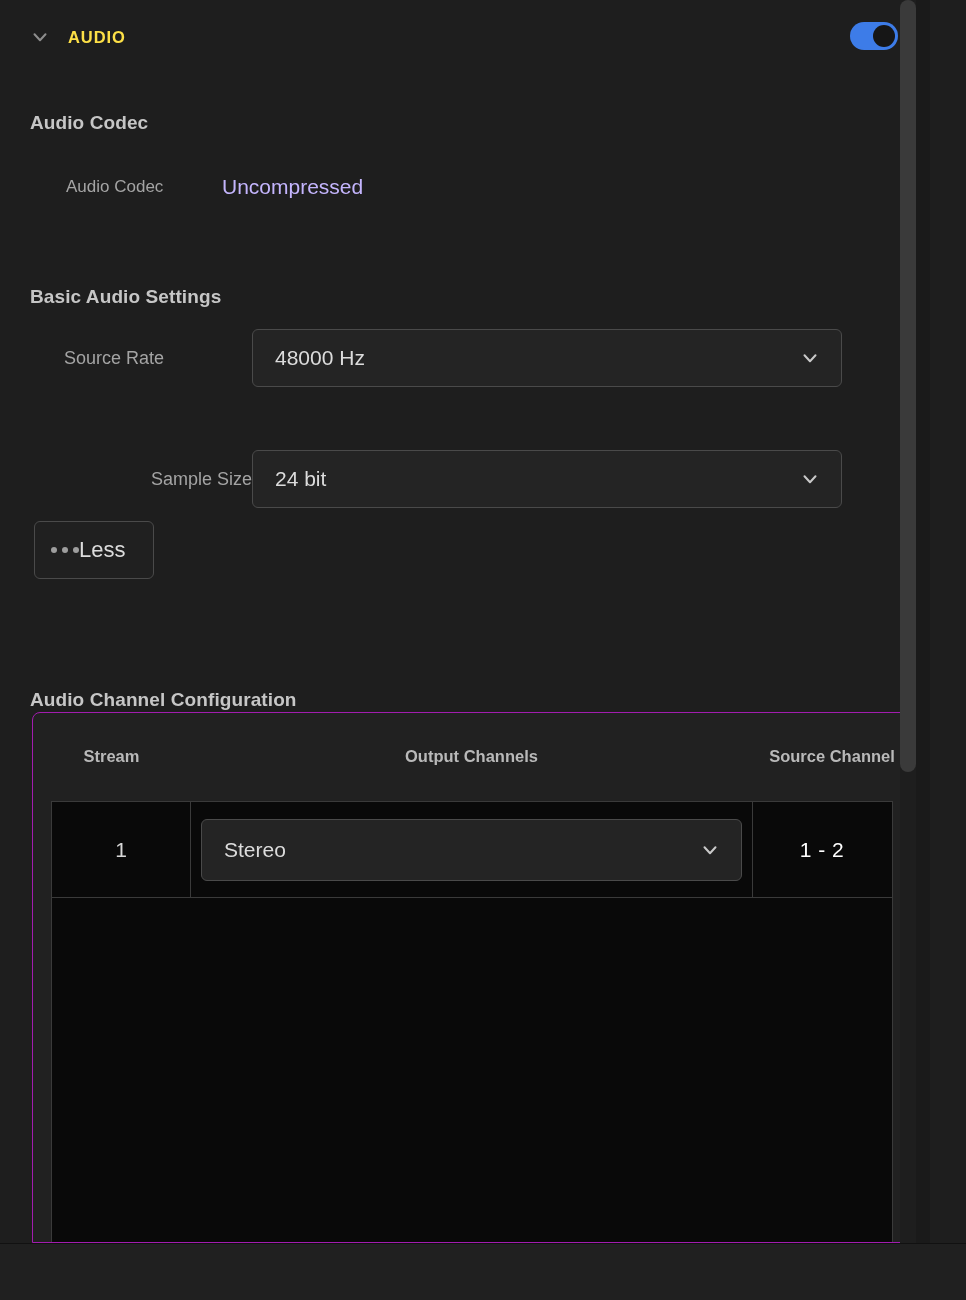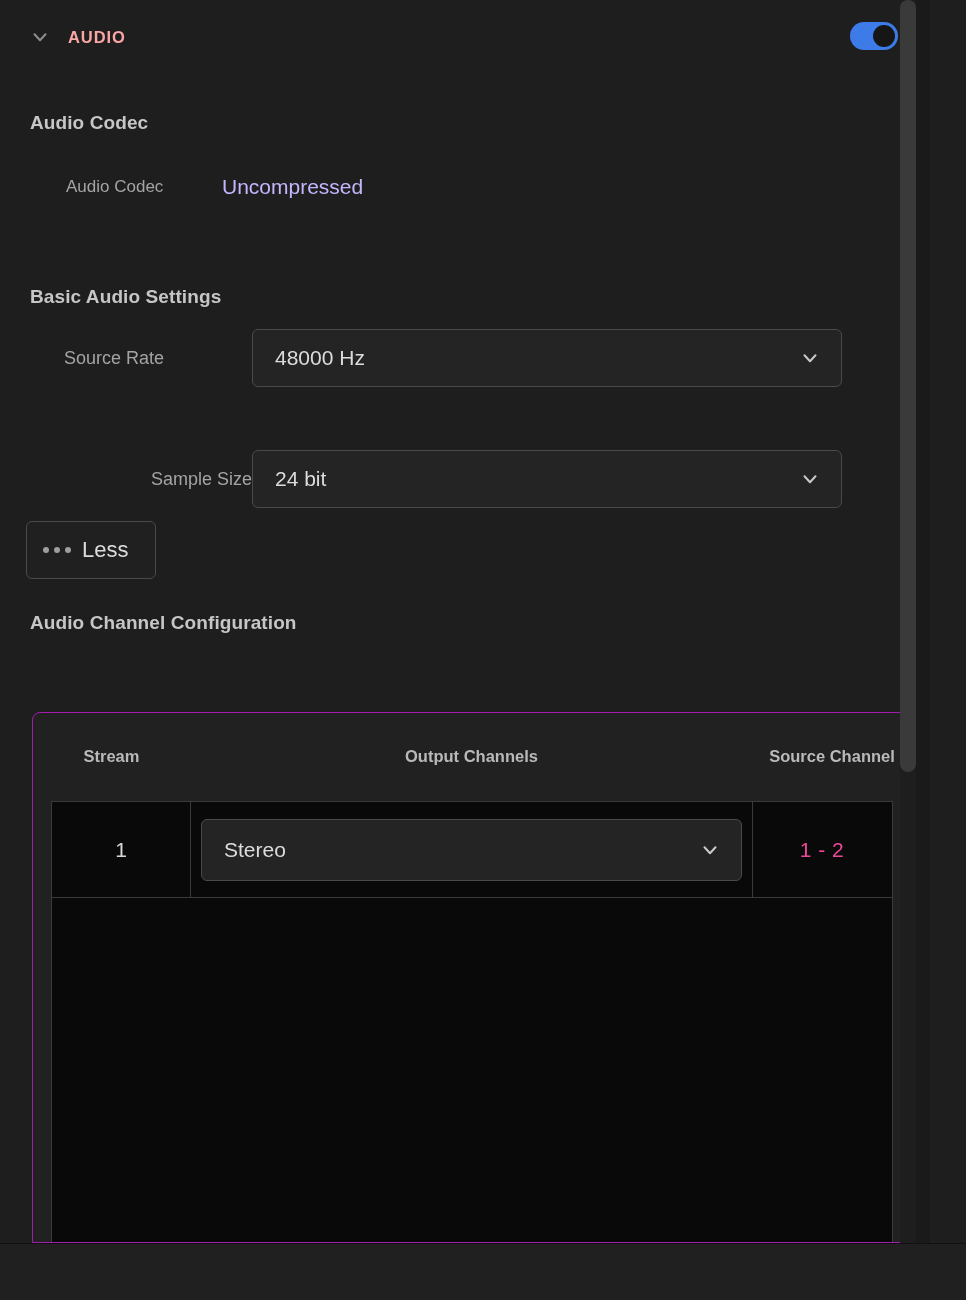--- a/index.html
+++ b/index.html
@@ -43,21 +43,21 @@
     width: 24px; height: 24px;
     display: flex; align-items: center; justify-content: center;
     color: #8d8d8d;
   }
   .chev-collapse svg { display: block; }
   .section-title {
     margin-left: 16px;
     font-size: 16.5px;
     font-weight: bold;
     letter-spacing: 0.9px;
-    color: #fca5a5;
+    color: #fde047;
   }
   .toggle {
     position: absolute;
     right: 32px; top: 22px;
     width: 48px; height: 28px;
     border-radius: 14px;
     background: #3d7ce8;
   }
   .toggle .knob {
     position: absolute;
@@ -135,29 +135,28 @@
     position: absolute;
     right: 20px; top: 50%;
     transform: translateY(-50%);
     color: #c9c9c9;
     display: flex;
   }
 
   
   .less-btn {
     position: absolute;
-    left: 26px;
-    width: 130px;
+    left: 34px;
+    width: 120px;
     height: 58px;
     background: #202020;
     border: 1px solid #4a4a4a;
     border-radius: 6px;
     display: flex;
     align-items: center;
-    gap: 11px;
     padding-left: 16px;
   }
   .dots { display: flex; gap: 5px; align-items: center; }
   .dots i {
     width: 6px; height: 6px; border-radius: 50%;
     background: #9e9e9e; display: block;
   }
   .less-label {
     font-size: 22px;
     color: #dcdcdc;
@@ -223,21 +222,21 @@
     color: #d8d8d8;
   }
   .td-output {
     width: 562px;
     border-right: 1px solid #3a3a3a;
     padding: 3px 10px;
   }
   .td-source {
     width: 138px;
     font-size: 21px;
-    color: #ec4899;
+    color: #ffffff;
     letter-spacing: 0.5px;
   }
   .select-sm {
     position: relative;
     width: 542px;
     height: 62px;
     background: #242424;
     border: 1px solid #4a4a4a;
     border-radius: 6px;
     display: flex;
@@ -344,21 +343,21 @@
 
     <div class="less-btn" style="top:521px;">
       <span class="dots">
         <i></i>
           <i></i>
           <i></i>
       </span>
       <span class="less-label">Less</span>
     </div>
 
-    <div class="group-heading" style="top:612px;">Audio Channel Configuration</div>
+    <div class="group-heading" style="top:689px;">Audio Channel Configuration</div>
 
     <div class="table-wrap">
 
       <div class="thead">
         <div class="th th-stream">Stream</div>
         <div class="th th-output">Output Channels</div>
         <div class="th th-source">Source Channel</div>
       </div>
 
       <div class="tbody">

